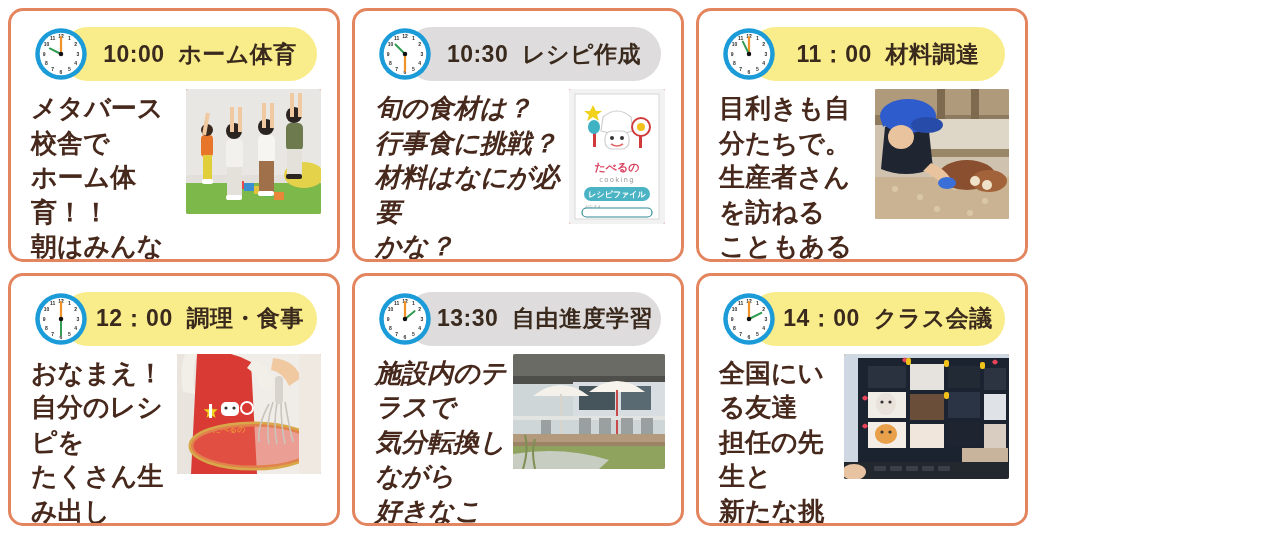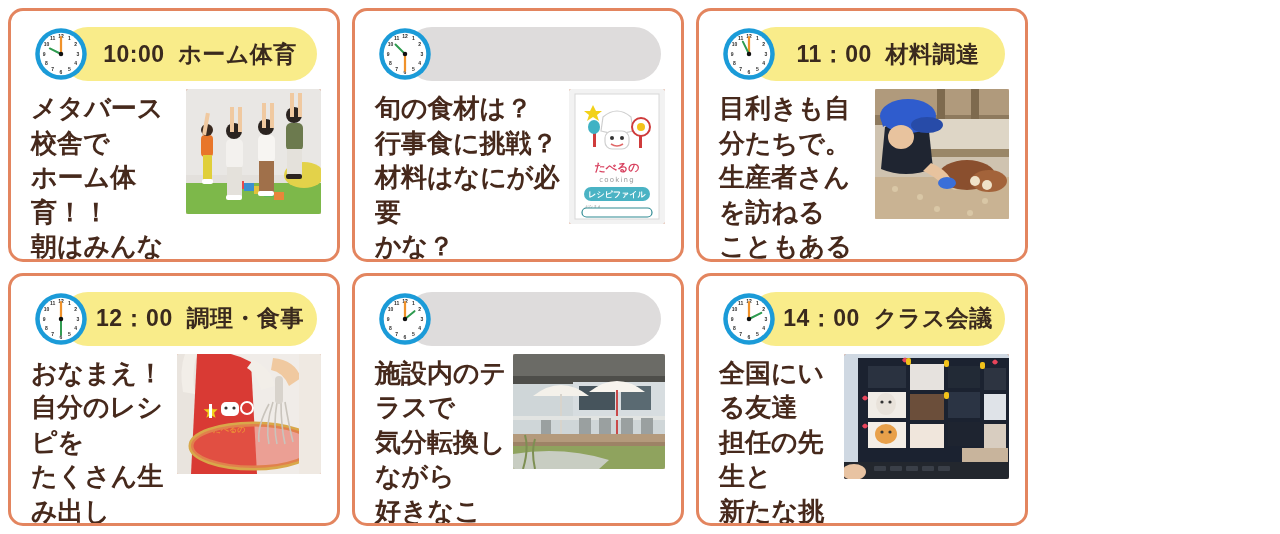--- a/index.html
+++ b/index.html
@@ -107,21 +107,21 @@
     flex: 0 0 auto;
     border-radius: 2px;
     overflow: hidden;
     position: relative;
     background: #c2410c;
   }
   .card-photo svg { display: block; }
 
   
   .body-text.narrow { max-width: 215px; }
-  .body-text.wide   { max-width: 245px; }
+  .body-text.wide   { max-width: 245px; font-style: italic; }
 </style>
 </head>
 <body>
 
 <div class="schedule-grid">
 
   <div class="card">
     <div class="card-header">
       <div class="header-pill yellow"></div>
       <div class="clock">
@@ -223,20 +223,23 @@
               <text x="35" y="81">7</text>
               <text x="24" y="70">8</text>
             <text x="20" y="53">9</text>
               <text x="24" y="36">10</text>
               <text x="35" y="25">11</text>
           </g>
           <line x1="50" y1="50" x2="50" y2="80" stroke="#f0922a" stroke-width="4" stroke-linecap="round"></line>
           <line x1="50" y1="50" x2="33" y2="33" stroke="#2e9b4f" stroke-width="3.5" stroke-linecap="round"></line>
           <circle cx="50" cy="50" r="4" fill="#111"></circle>
         </svg>
+      </div>
+      <div class="header-title">
+        <span>10:30</span>&nbsp;&nbsp;<span>レシピ作成</span>
       </div>
     </div>
     <div class="card-body">
       <div class="body-text wide">旬の食材は？
 行事食に挑戦？
 材料はなにが必要
 かな？</div>
       <div class="card-photo">
         <svg width="96" height="135" viewBox="0 0 96 135">
           <rect width="96" height="135" fill="#f2f2f2"></rect>
@@ -422,20 +425,23 @@
               <text x="35" y="81">7</text>
               <text x="24" y="70">8</text>
             <text x="20" y="53">9</text>
               <text x="24" y="36">10</text>
               <text x="35" y="25">11</text>
           </g>
           <line x1="50" y1="50" x2="50" y2="20" stroke="#f0922a" stroke-width="4" stroke-linecap="round"></line>
           <line x1="50" y1="50" x2="67" y2="36" stroke="#2e9b4f" stroke-width="3.5" stroke-linecap="round"></line>
           <circle cx="50" cy="50" r="4" fill="#111"></circle>
         </svg>
+      </div>
+      <div class="header-title">
+        <span>13:30</span>&nbsp;&nbsp;<span>自由進度学習</span>
       </div>
     </div>
     <div class="card-body">
       <div class="body-text wide">施設内のテラスで
 気分転換しながら
 好きなことで
 リフレッシュ！</div>
       <div class="card-photo">
         <svg width="152" height="115" viewBox="0 0 152 115">
           <rect width="152" height="115" fill="#cfd6d8"></rect>

